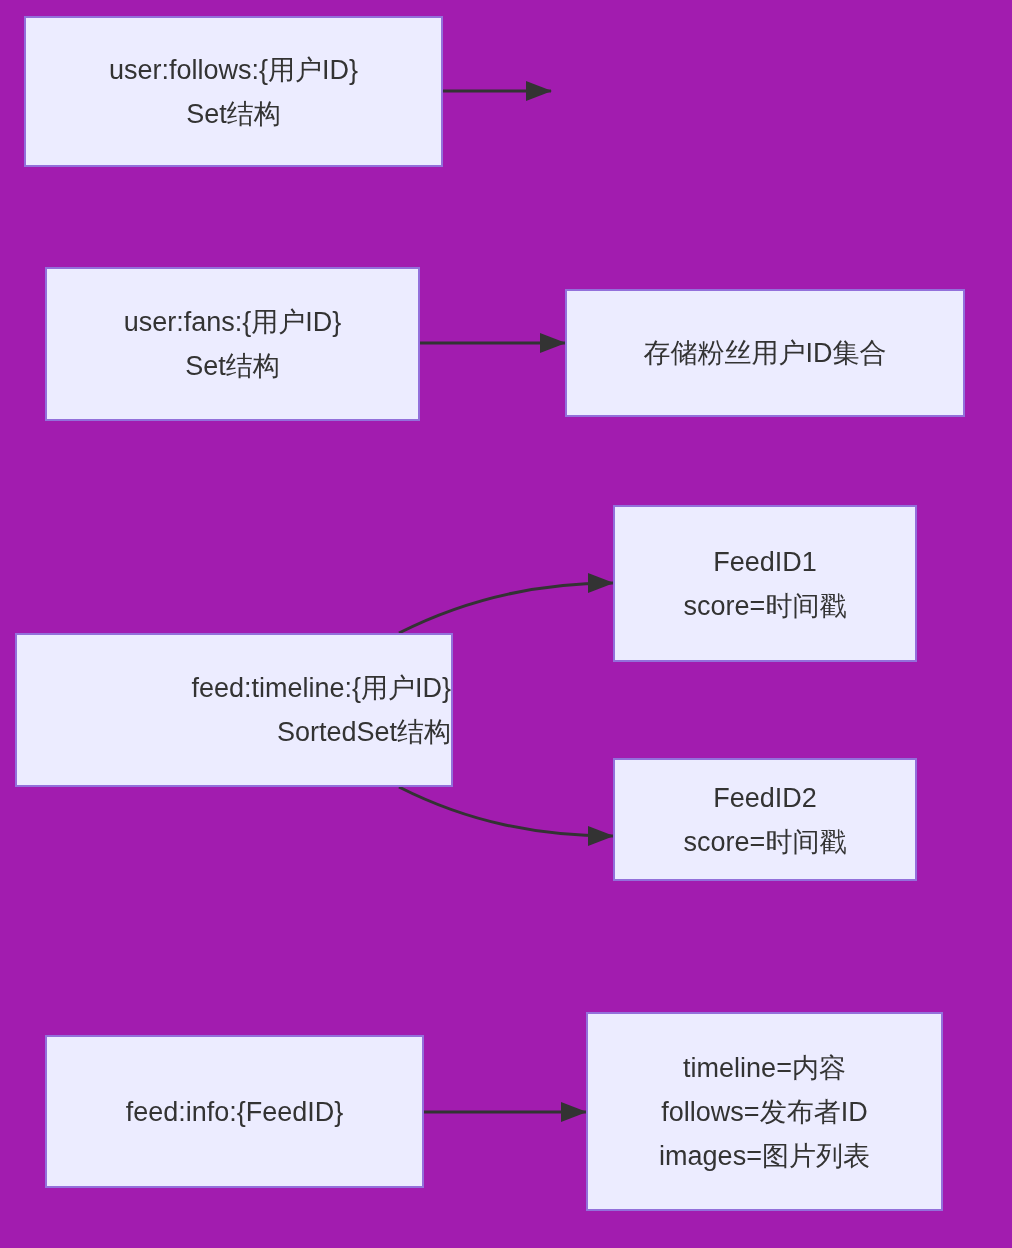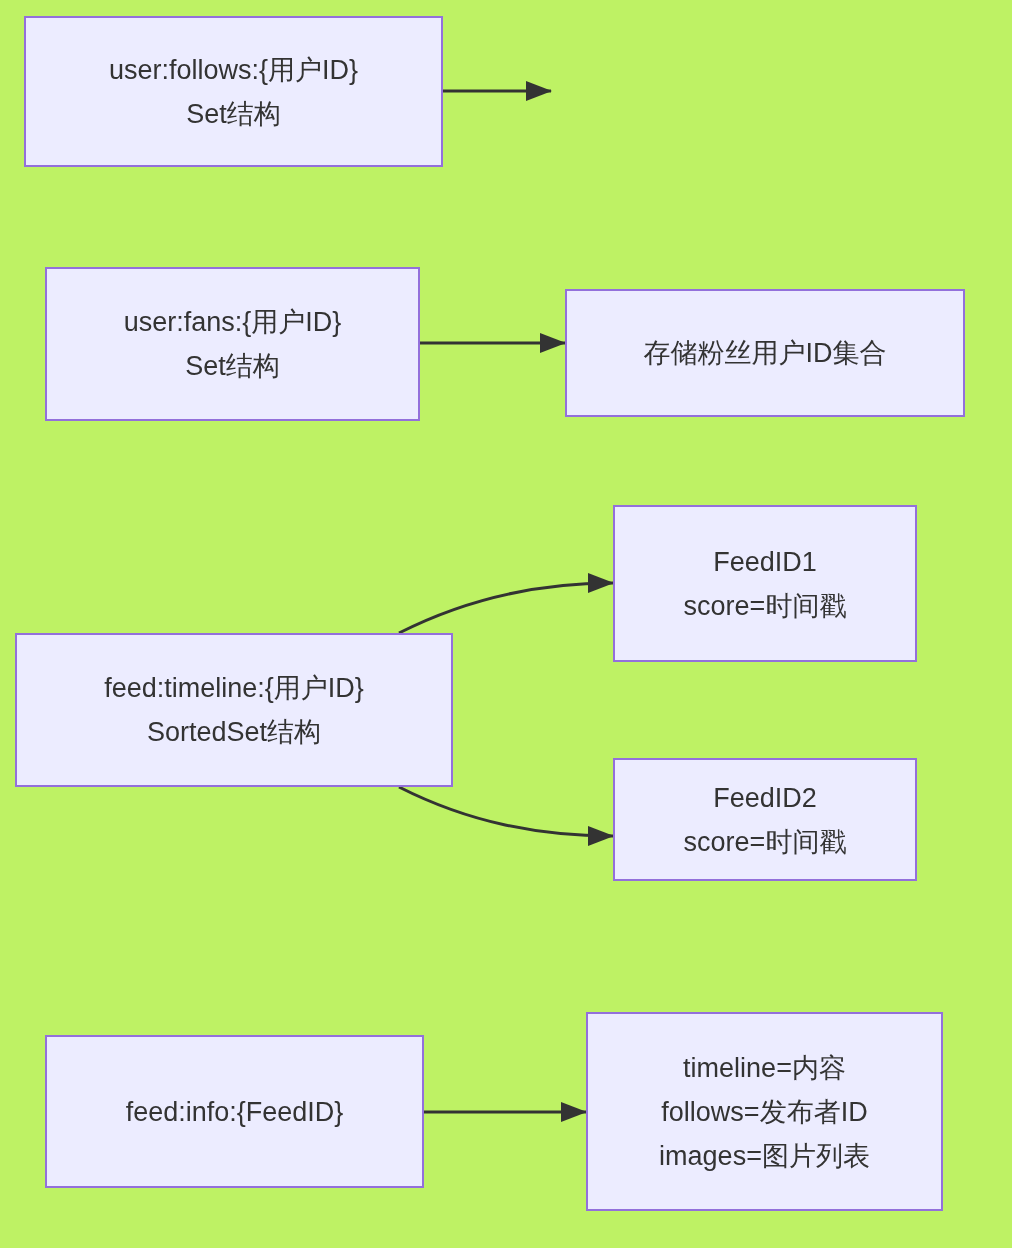--- a/index.html
+++ b/index.html
@@ -5,21 +5,21 @@
   * { margin: 0; padding: 0; box-sizing: border-box; }
   html, body { background: #ffffff; }
   body {
     font-family: "Liberation Sans", "DejaVu Sans", sans-serif;
     color: #333333;
   }
   .canvas {
     position: relative;
     width: 1012px;
     height: 1248px;
-    background: #bef264;
+    background: #a21caf;
     overflow: hidden;
   }
   .edges-layer {
     position: absolute;
     left: 0; top: 0;
     width: 1012px; height: 1248px;
     pointer-events: none;
   }
   .node {
     position: absolute;
@@ -34,21 +34,21 @@
     line-height: 44px;
     color: #333333;
   }
   .node span { display: block; white-space: nowrap; }
 
   
   #node-follows-key   { left: 24px;  top: 16px;   width: 419px; height: 151px; }
   #node-follows-desc  { left: 551px; top: 38px;   width: 432px; height: 110px; }
   #node-fans-key      { left: 45px;  top: 267px;  width: 375px; height: 154px; }
   #node-fans-desc     { left: 565px; top: 289px;  width: 400px; height: 128px; }
-  #node-timeline-key  { left: 15px;  top: 633px;  width: 438px; height: 154px; }
+  #node-timeline-key  { left: 15px;  top: 633px;  width: 438px; height: 154px; align-items: flex-end; }
   #node-feed1         { left: 613px; top: 505px;  width: 304px; height: 157px; }
   #node-feed2         { left: 613px; top: 758px;  width: 304px; height: 123px; }
   #node-info-key      { left: 45px;  top: 1035px; width: 379px; height: 153px; }
   #node-info-desc     { left: 586px; top: 1012px; width: 357px; height: 199px; }
 </style>
 </head>
 <body>
 
 <div class="canvas">
 

